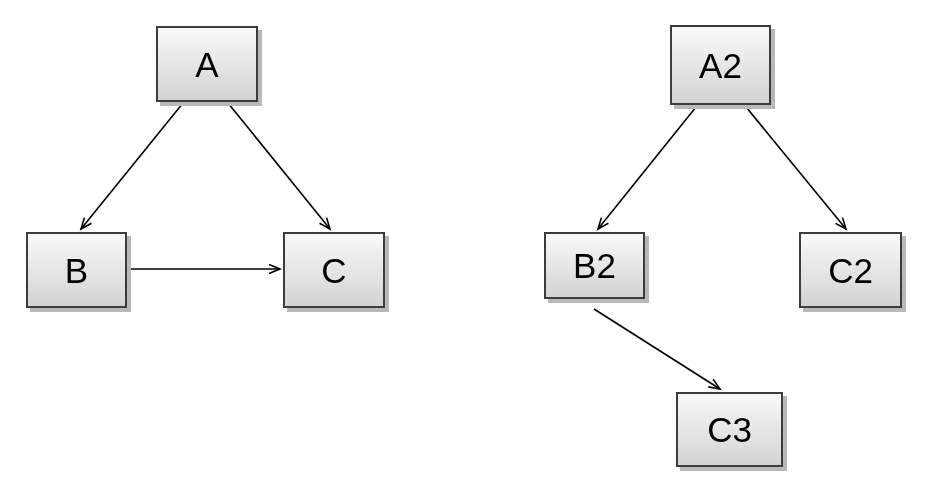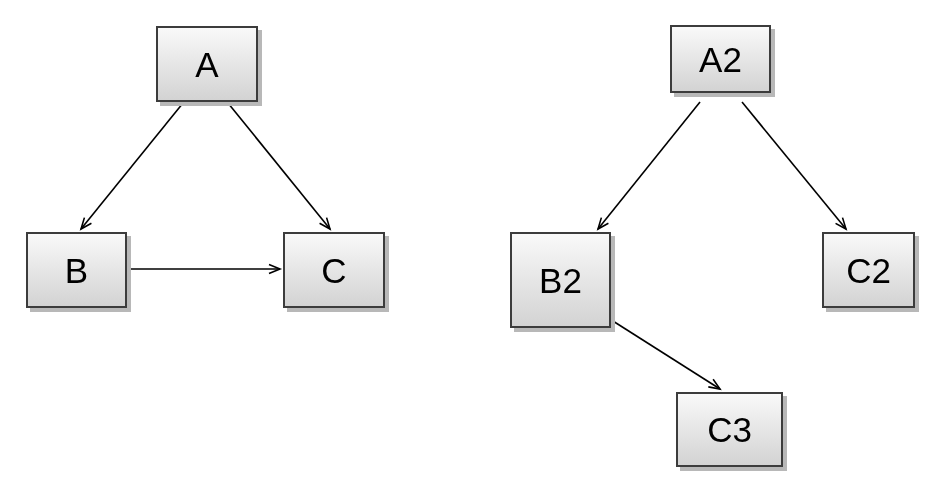--- a/index.html
+++ b/index.html
@@ -64,26 +64,26 @@
   <div id="node-layer">
       <div class="node" style="left: 156px; top: 26px; width: 102px; height: 76px;">
         <span class="node-label">A</span>
       </div>
       <div class="node" style="left: 26px; top: 232px; width: 101px; height: 76px;">
         <span class="node-label">B</span>
       </div>
       <div class="node" style="left: 283px; top: 232px; width: 102px; height: 76px;">
         <span class="node-label">C</span>
       </div>
-      <div class="node" style="left: 670px; top: 25px; width: 101px; height: 68px;">
+      <div class="node" style="left: 670px; top: 25px; width: 101px; height: 80px;">
         <span class="node-label">A2</span>
       </div>
-      <div class="node" style="left: 510px; top: 232px; width: 101px; height: 96px;">
+      <div class="node" style="left: 544px; top: 232px; width: 101px; height: 67px;">
         <span class="node-label">B2</span>
       </div>
-      <div class="node" style="left: 799px; top: 232px; width: 93px; height: 76px; margin-left: 23px;">
+      <div class="node" style="left: 799px; top: 232px; width: 103px; height: 76px;">
         <span class="node-label">C2</span>
       </div>
       <div class="node" style="left: 676px; top: 392px; width: 107px; height: 75px;">
         <span class="node-label">C3</span>
       </div>
     </div>
 </div>
 
 </body></html>

